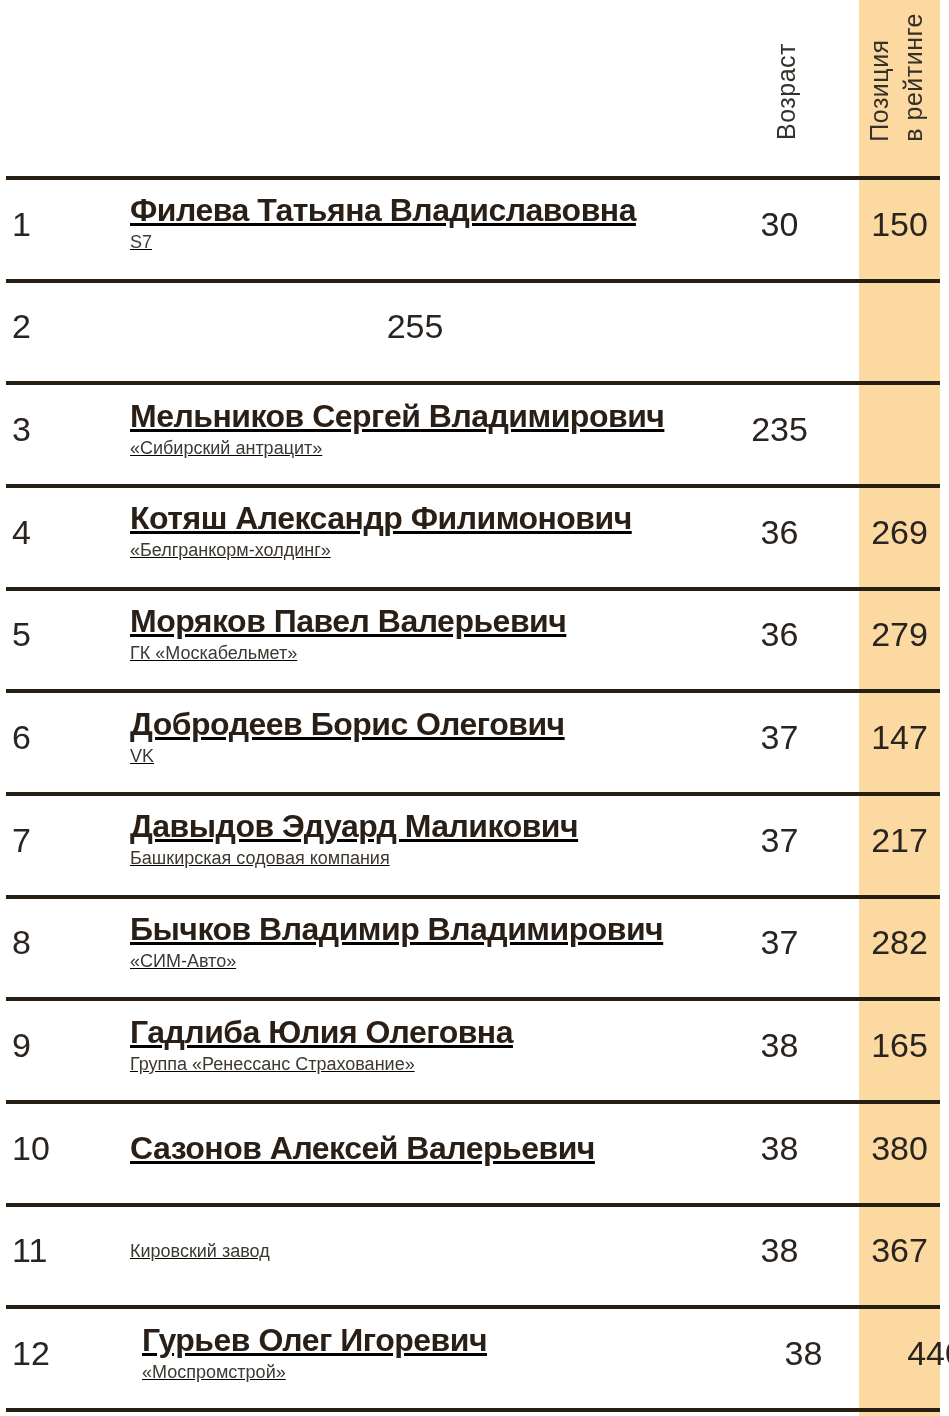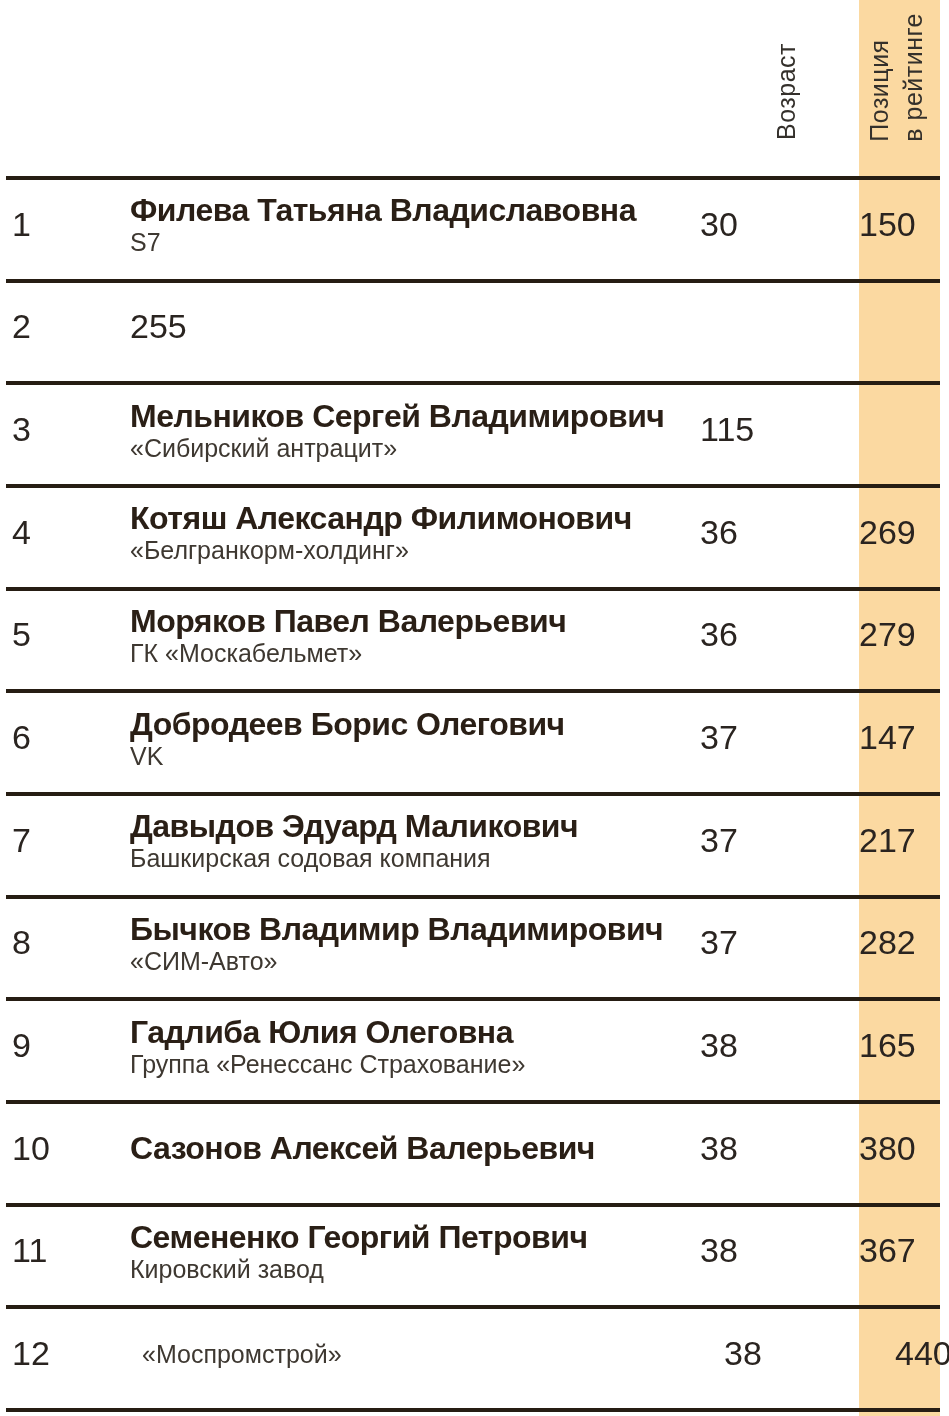--- a/index.html
+++ b/index.html
@@ -65,37 +65,37 @@
     grid-template-columns: 124px 570px 159px 81px;
     align-items: center;
     padding-bottom: 10px;
   }
   .cell { min-width: 0; }
   .num {
     padding-left: 6px;
     font-size: 34px;
     color: #2a2420;
   }
-  .who { padding-right: 6px; }
+  .who { padding-right: 6px; text-decoration: underline; }
   .name {
     font-size: 32px;
     font-weight: bold;
     letter-spacing: -0.5px;
     color: #2a1f16;
     line-height: 36px;
     white-space: nowrap;
   }
   .org {
-    font-size: 25px;
+    font-size: 18px;
     color: #3e3831;
     line-height: 28px;
     white-space: nowrap;
   }
   .age, .pos {
-    text-align: left;
+    text-align: center;
     font-size: 34px;
     color: #2a2420;
   }
 </style>
 </head>
 <body>
 
 <div class="page">
   <div class="orange-band" style="background: rgb(251, 217, 161);"></div>
 
@@ -123,21 +123,21 @@
     <div class="cell num">2</div>
     <div class="cell pos">255</div>
   </div>
 
   <div class="row" style="border-top-color: rgb(38, 29, 19);">
     <div class="cell num">3</div>
     <div class="cell who">
       <div class="name">Мельников Сергей Владимирович</div>
       <div class="org">«Сибирский антрацит»</div>
     </div>
-    <div class="cell pos">115</div>
+    <div class="cell pos">235</div>
   </div>
 
   <div class="row" style="border-top-color: rgb(38, 29, 19);">
     <div class="cell num">4</div>
     <div class="cell who">
       <div class="name">Котяш Александр Филимонович</div>
       <div class="org">«Белгранкорм-холдинг»</div>
     </div>
     <div class="cell age">36</div>
     <div class="cell pos">269</div>
@@ -198,30 +198,30 @@
     <div class="cell who">
       <div class="name">Сазонов Алексей Валерьевич</div>
     </div>
     <div class="cell age">38</div>
     <div class="cell pos">380</div>
   </div>
 
   <div class="row" style="border-top-color: rgb(38, 29, 19);">
     <div class="cell num">11</div>
     <div class="cell who">
-      <div class="name">Семененко Георгий Петрович</div>
       <div class="org">Кировский завод</div>
     </div>
     <div class="cell age">38</div>
     <div class="cell pos">367</div>
   </div>
 
   <div class="row" style="border-top-color: rgb(38, 29, 19); gap: 12px;">
     <div class="cell num">12</div>
     <div class="cell who">
+      <div class="name">Гурьев Олег Игоревич</div>
       <div class="org">«Моспромстрой»</div>
     </div>
     <div class="cell age">38</div>
     <div class="cell pos">440</div>
   </div>
 </div>
   </div>
 </div>
 
 </body></html>

